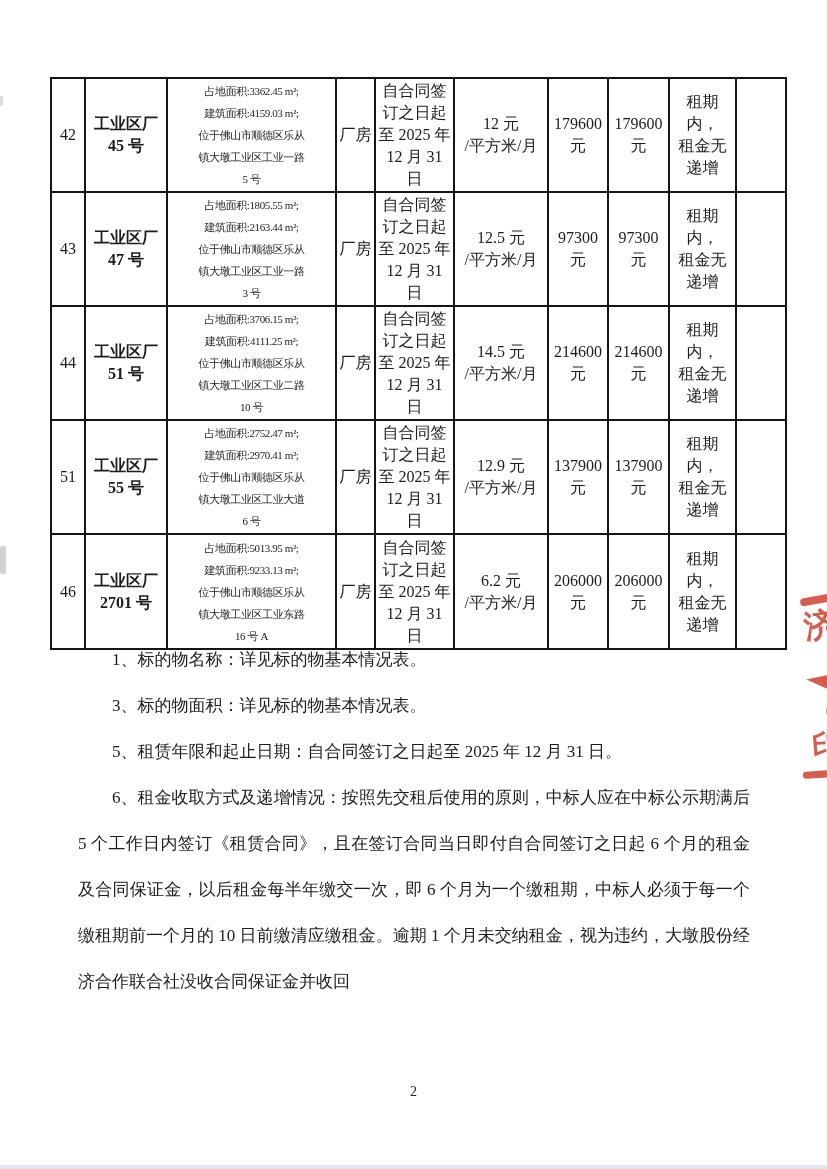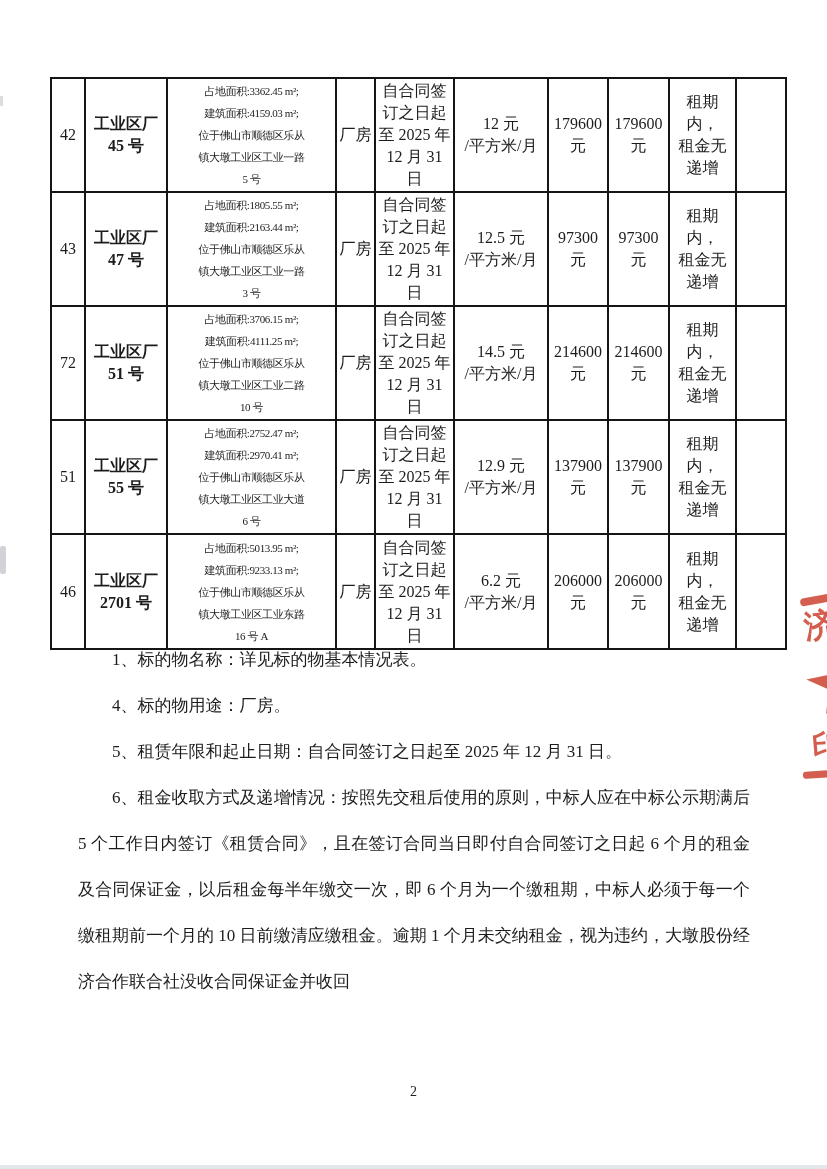--- a/index.html
+++ b/index.html
@@ -143,21 +143,21 @@
         <td class="c-amt">97300
 元</td>
         <td class="c-amt">97300
 元</td>
         <td class="c-note">租期内，
 租金无
 递增</td>
         <td class="c-extra"></td>
       </tr>
       <tr>
-        <td class="c-no">72</td>
+        <td class="c-no">44</td>
         <td class="c-name">工业区厂
 51 号</td>
         <td class="c-details">占地面积:3706.15 m²;
 建筑面积:4111.25 m²;
 位于佛山市顺德区乐从
 镇大墩工业区工业二路
 10 号</td>
         <td class="c-use">厂房</td>
         <td class="c-term">自合同签
 订之日起
@@ -222,21 +222,21 @@
         <td class="c-note">租期内，
 租金无
 递增</td>
         <td class="c-extra"></td>
       </tr>
     </tbody>
   </table>
 
   <div class="body-text">
     <p>1、标的物名称：详见标的物基本情况表。</p>
-    <p>4、标的物用途：厂房。</p>
+    <p>3、标的物面积：详见标的物基本情况表。</p>
     <p>5、租赁年限和起止日期：自合同签订之日起至 2025 年 12 月 31 日。</p>
     <p>6、租金收取方式及递增情况：按照先交租后使用的原则，中标人应在中标公示期满后 5 个工作日内签订《租赁合同》，且在签订合同当日即付自合同签订之日起 6 个月的租金及合同保证金，以后租金每半年缴交一次，即 6 个月为一个缴租期，中标人必须于每一个缴租期前一个月的 10 日前缴清应缴租金。逾期 1 个月未交纳租金，视为违约，大墩股份经济合作联合社没收合同保证金并收回</p>
   </div>
 
   <div class="stamp">
     <div class="stamp-dash"></div>
     <div class="stamp-char1">济</div>
     <div class="stamp-star">★</div>
     <div class="stamp-char2">印</div>
     <div class="stamp-wave"></div>

